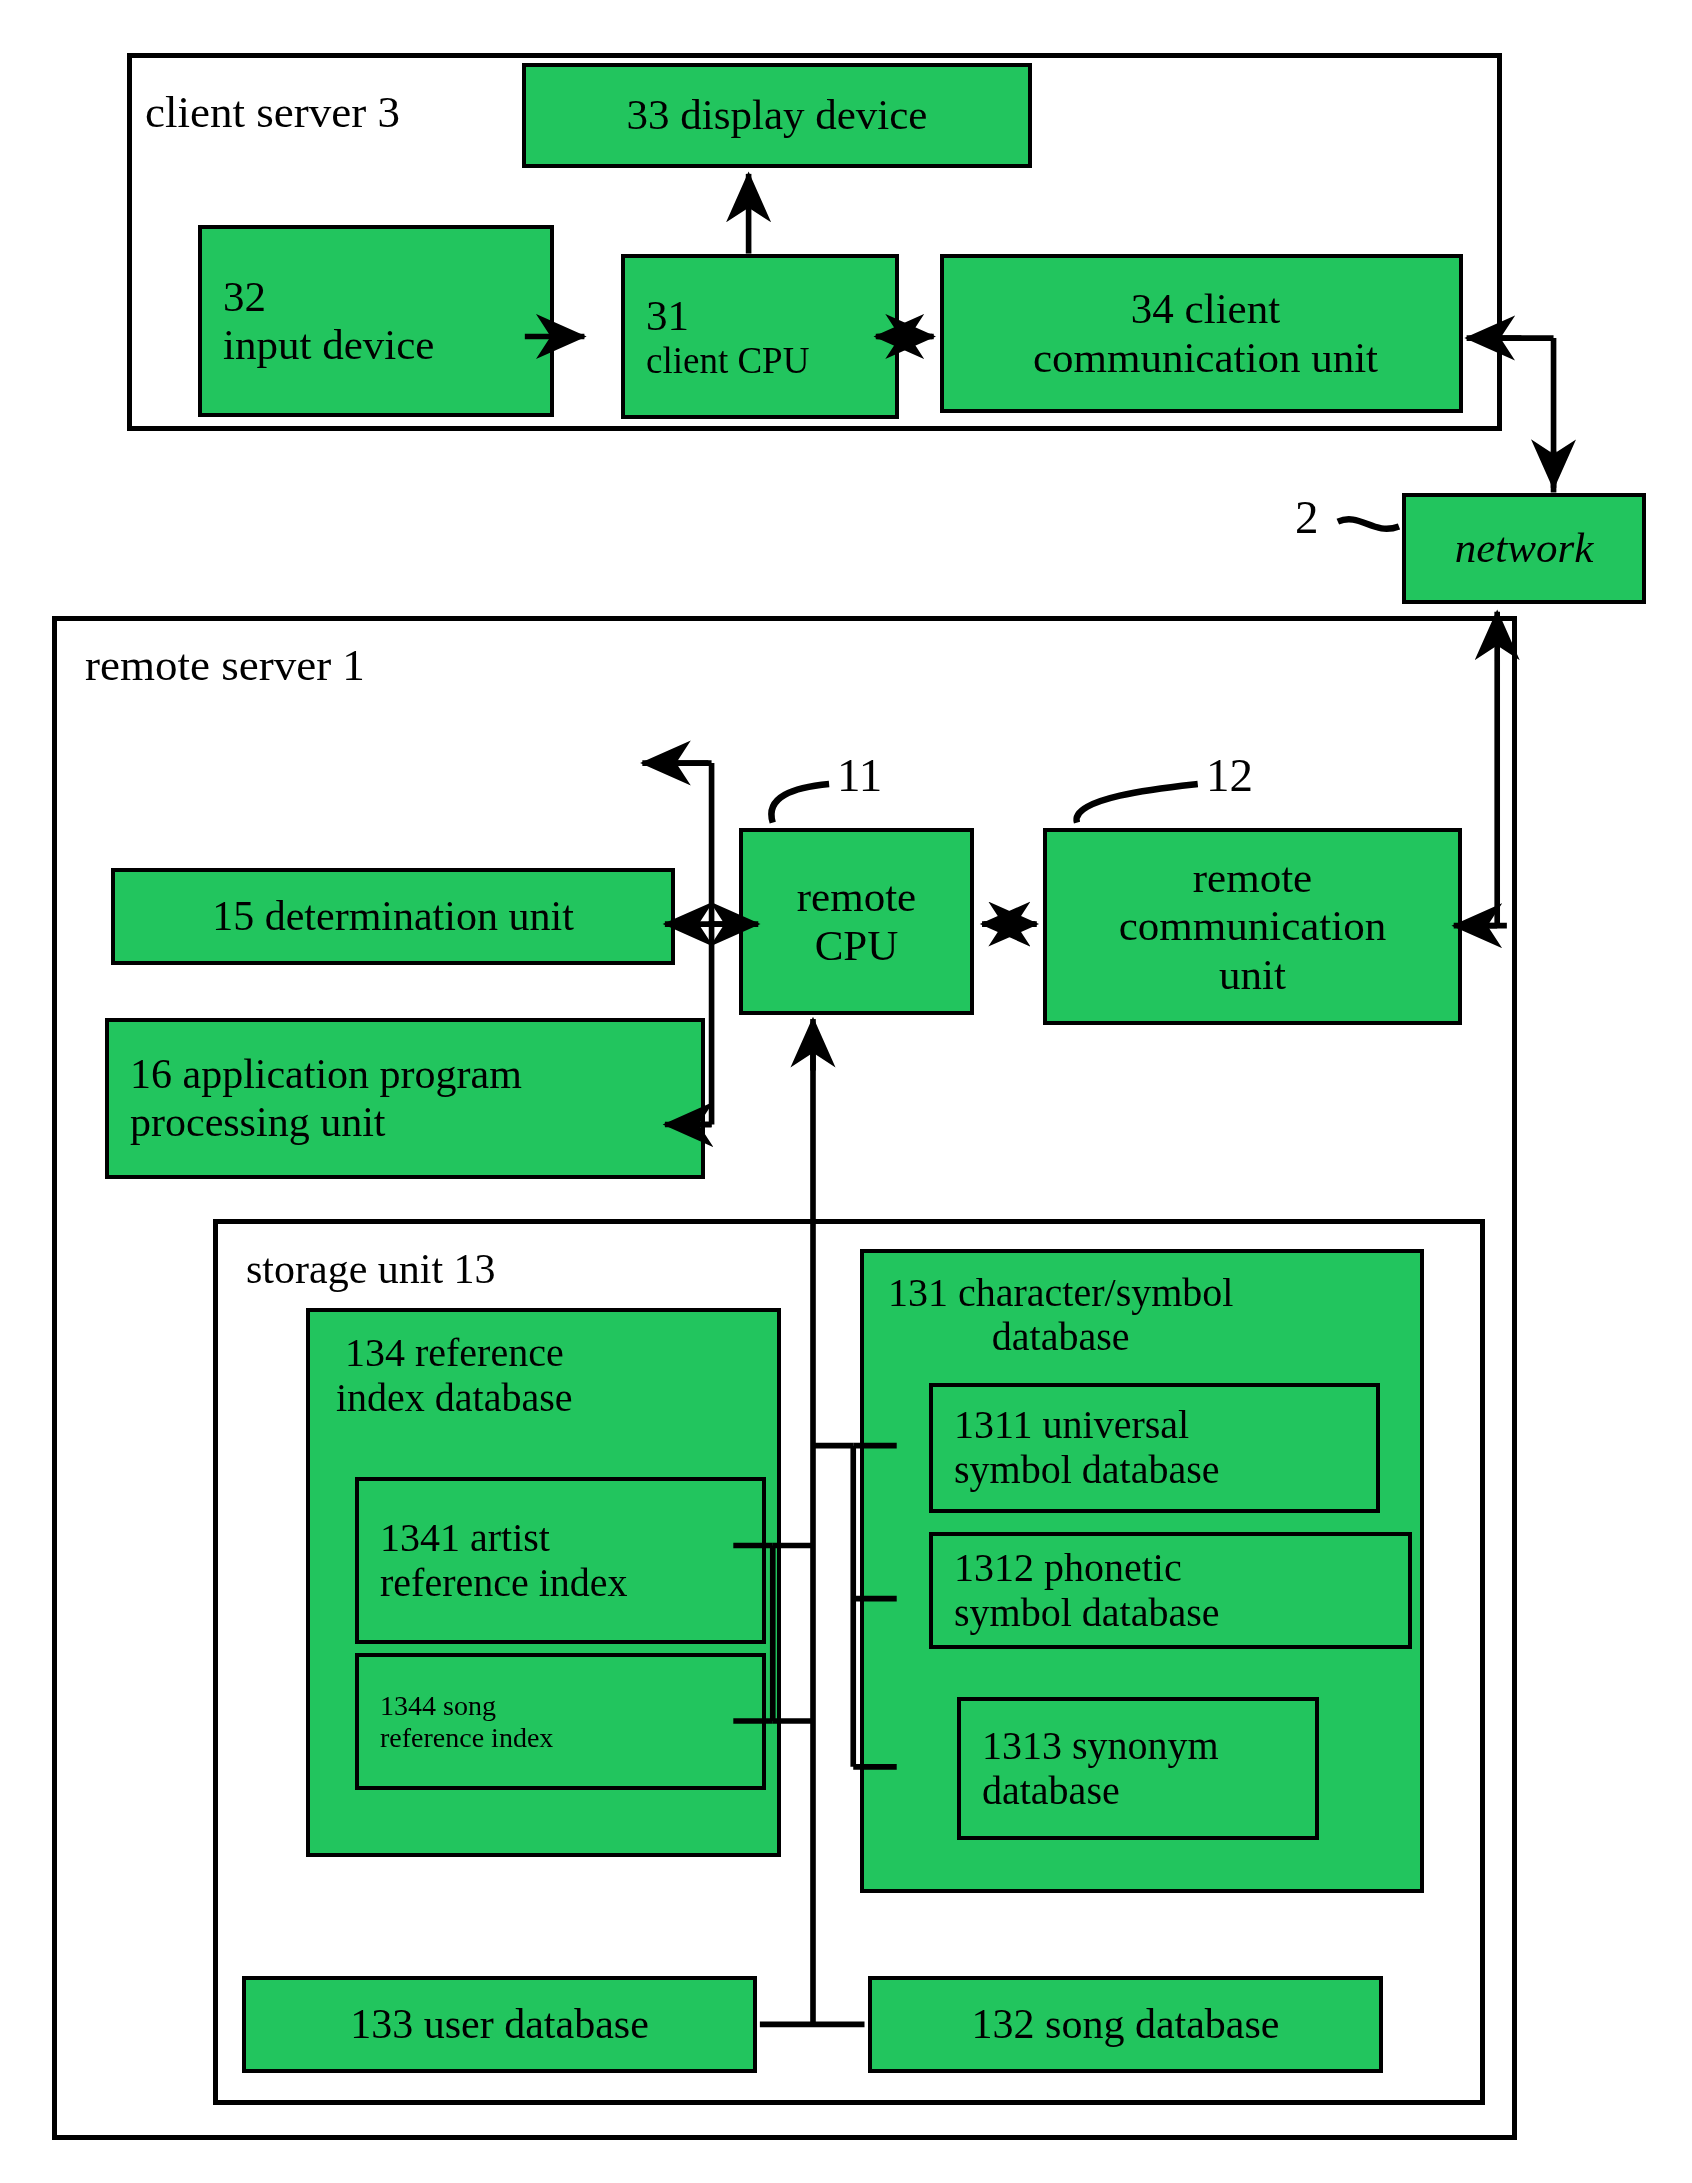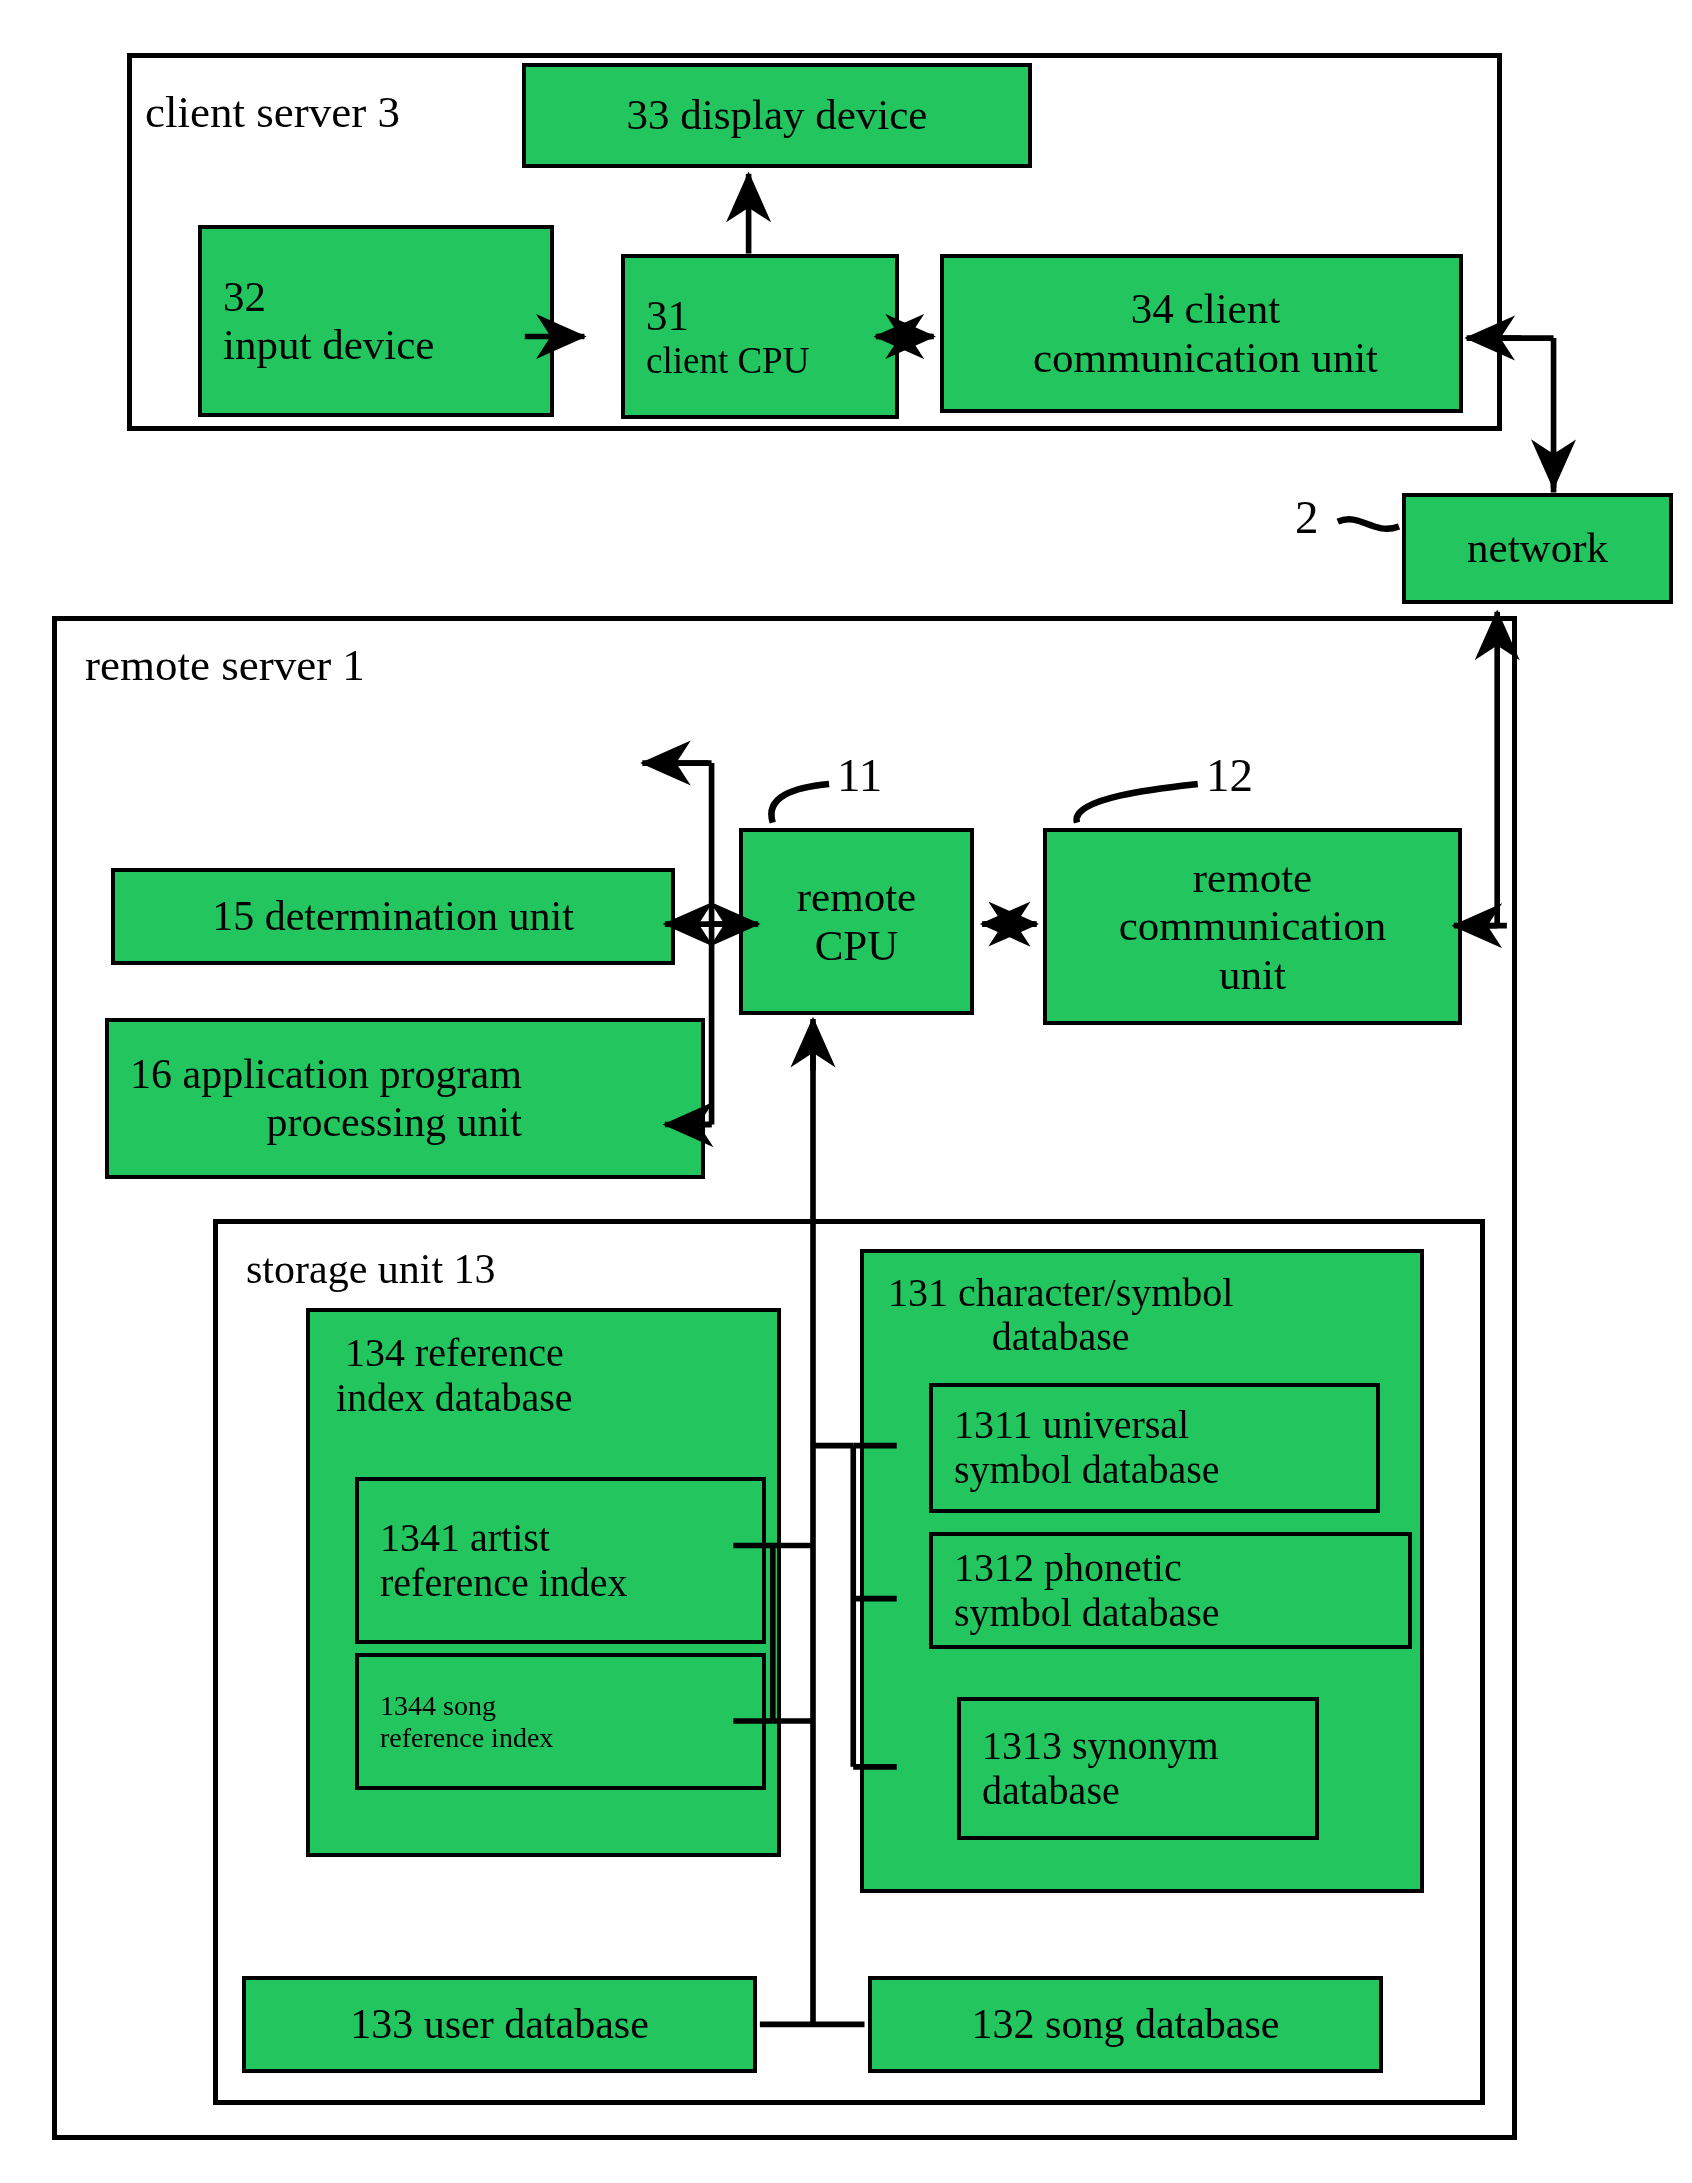--- a/index.html
+++ b/index.html
@@ -62,35 +62,35 @@
       <span style="display:block;font-size:43px;">31</span>
       <span style="display:block;font-size:37px;">client CPU</span>
     </span>
   </div>
 
   <div class="box" style="left:940px;top:254px;width:523px;height:159px;">
     <span style="font-size:43px;white-space:pre-line;margin-left:8px;">34 client
 communication unit</span>
   </div>
 
-  <div class="box" style="left:1402px;top:493px;width:271px;height:111px;">
+  <div class="box" style="left:1402px;top:493px;width:244px;height:111px;font-style:italic;">
     <span style="font-size:43px;">network</span>
   </div>
   <div class="lbl" style="left:1295px;top:491px;font-size:47px;">2</div>
 
   <div class="box outer" style="left:52px;top:616px;width:1465px;height:1524px;"></div>
 
   <div class="lbl" style="left:85px;top:640px;font-size:45px;">remote server 1</div>
 
 
   <div class="box" style="left:111px;top:868px;width:564px;height:97px;">
     <span style="font-size:42px;">15 determination unit</span>
   </div>
 
-  <div class="box txt-left pad-l" style="left:76px;top:1018px;width:600px;height:161px;text-align:right;">
+  <div class="box txt-left pad-l" style="left:76px;top:1018px;width:600px;height:161px;">
     <span style="font-size:42px;white-space:pre-line;">16 application program
 processing unit</span>
   </div>
 
   <div class="box" style="left:739px;top:828px;width:235px;height:187px;">
     <span style="font-size:43px;white-space:pre-line;">remote
 CPU</span>
   </div>
   <div class="lbl" style="left:837px;top:749px;font-size:47px;">11</div>
 

